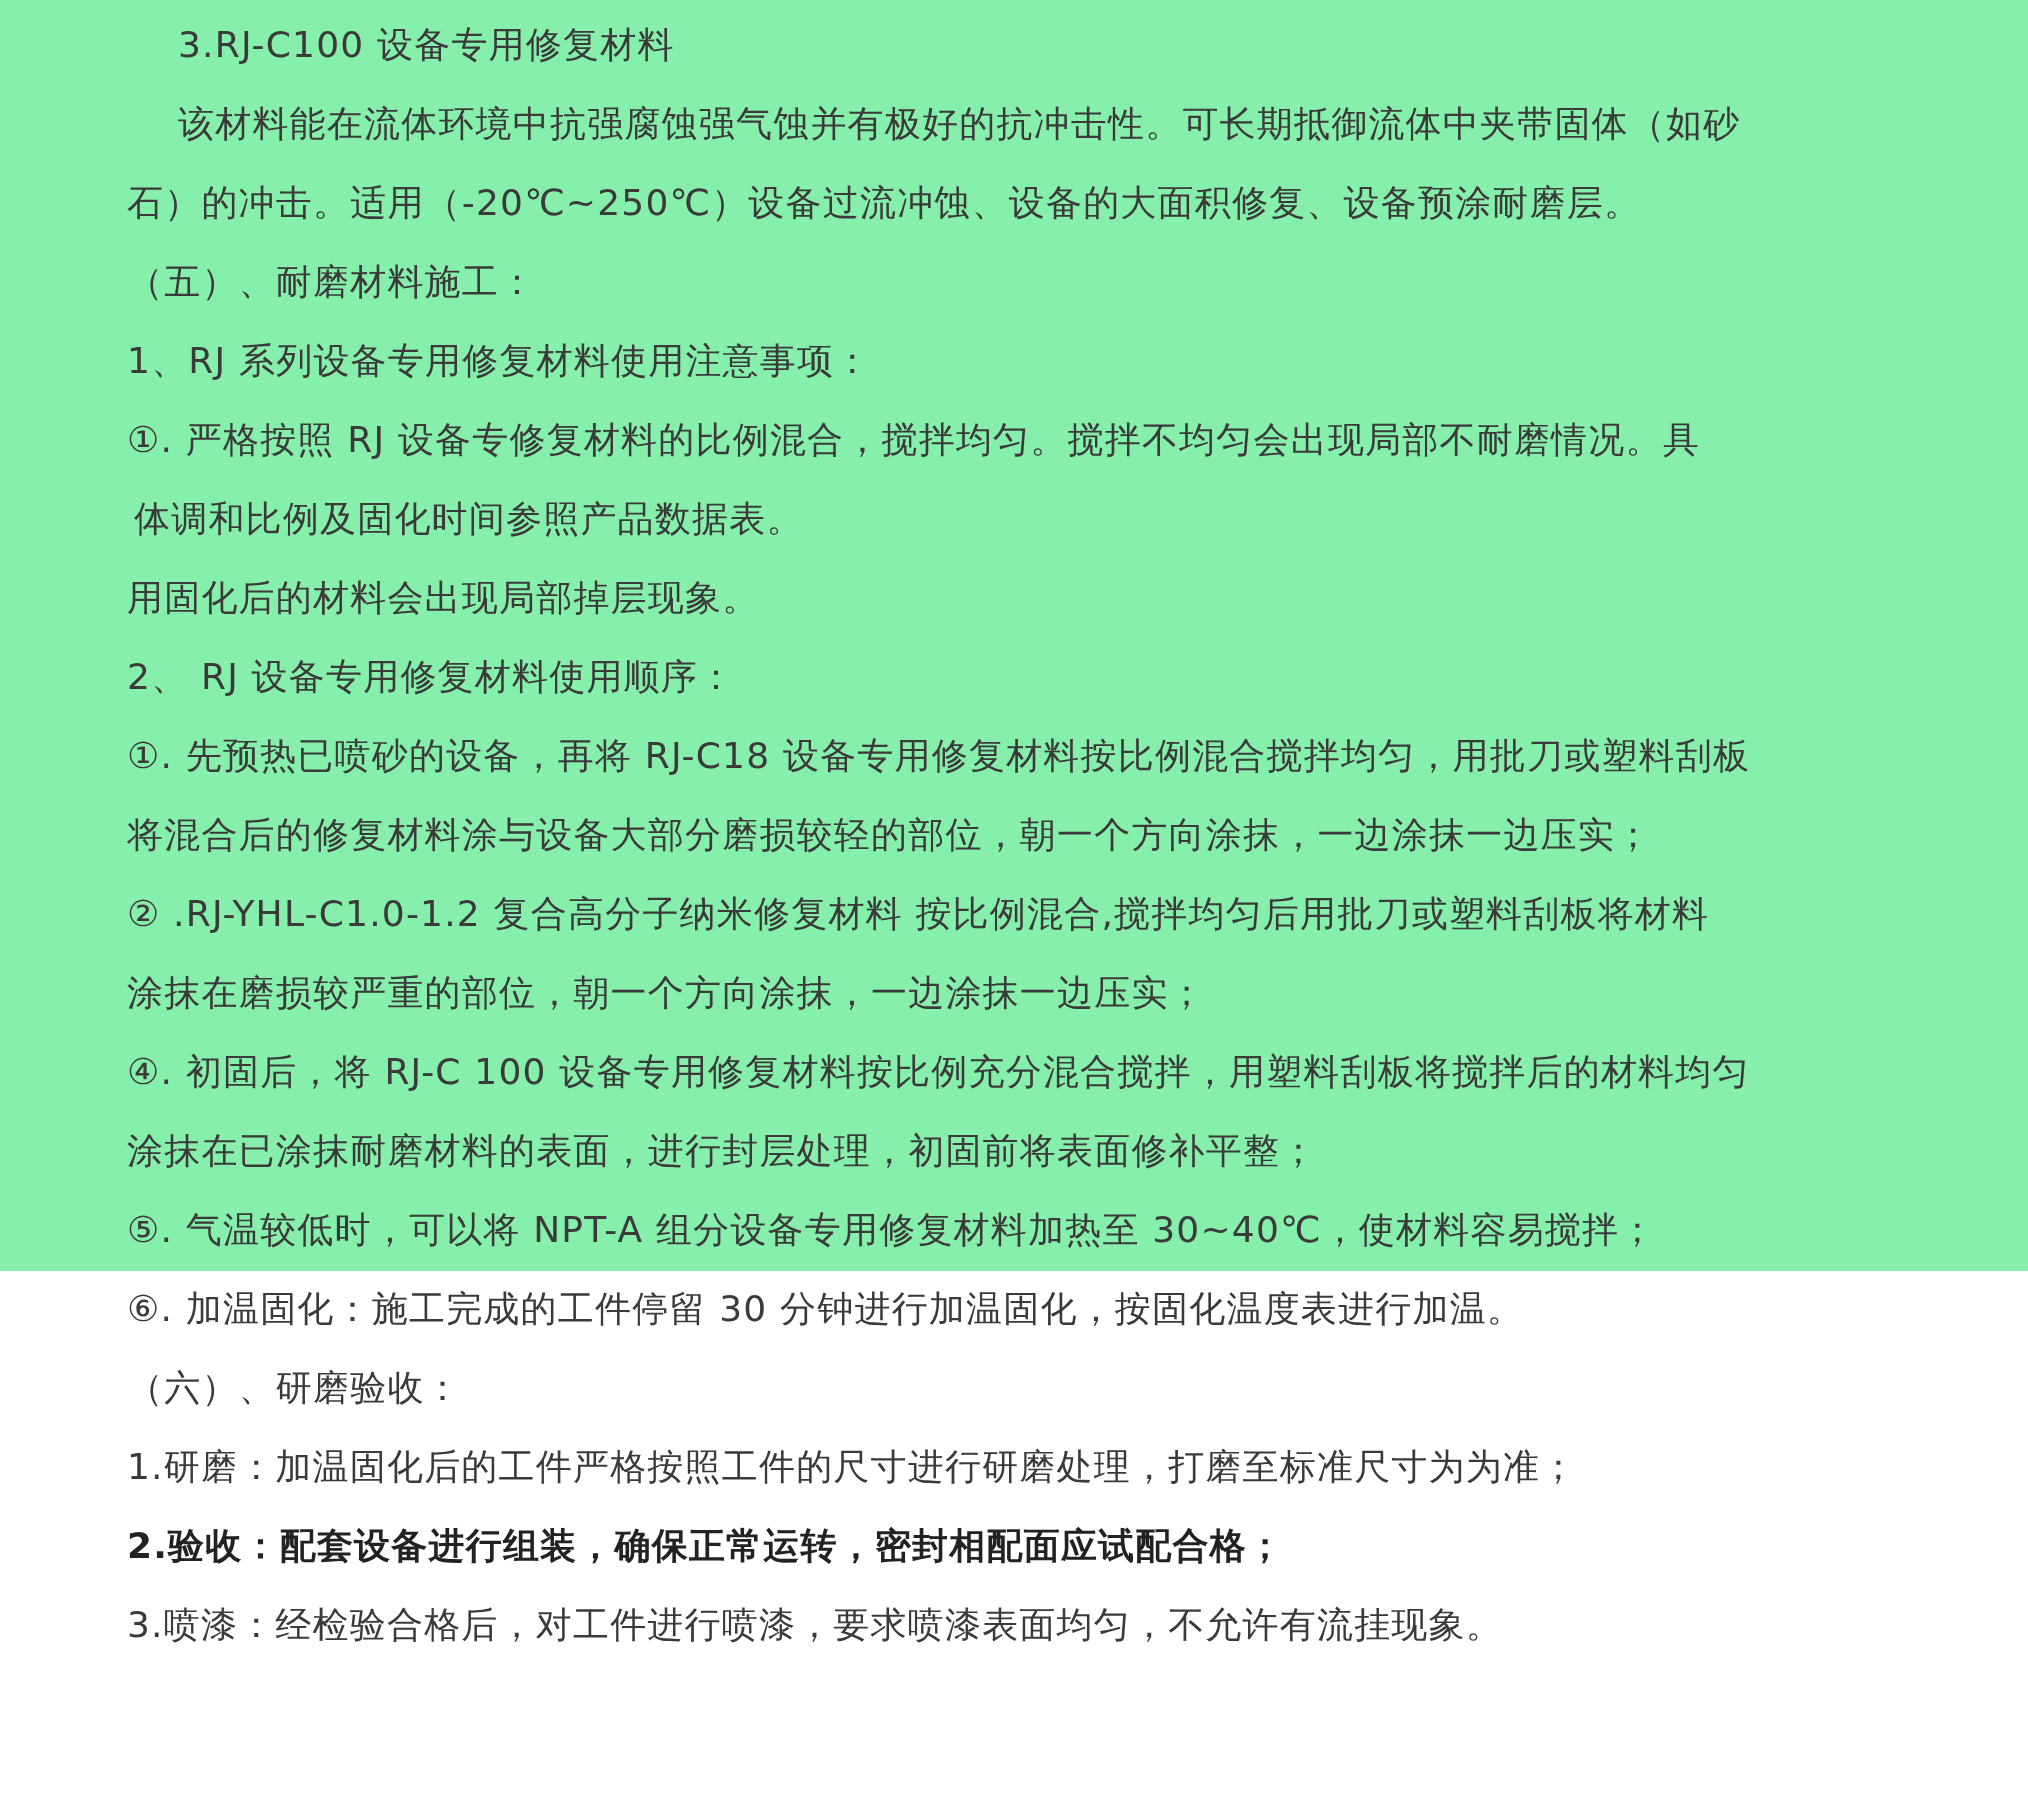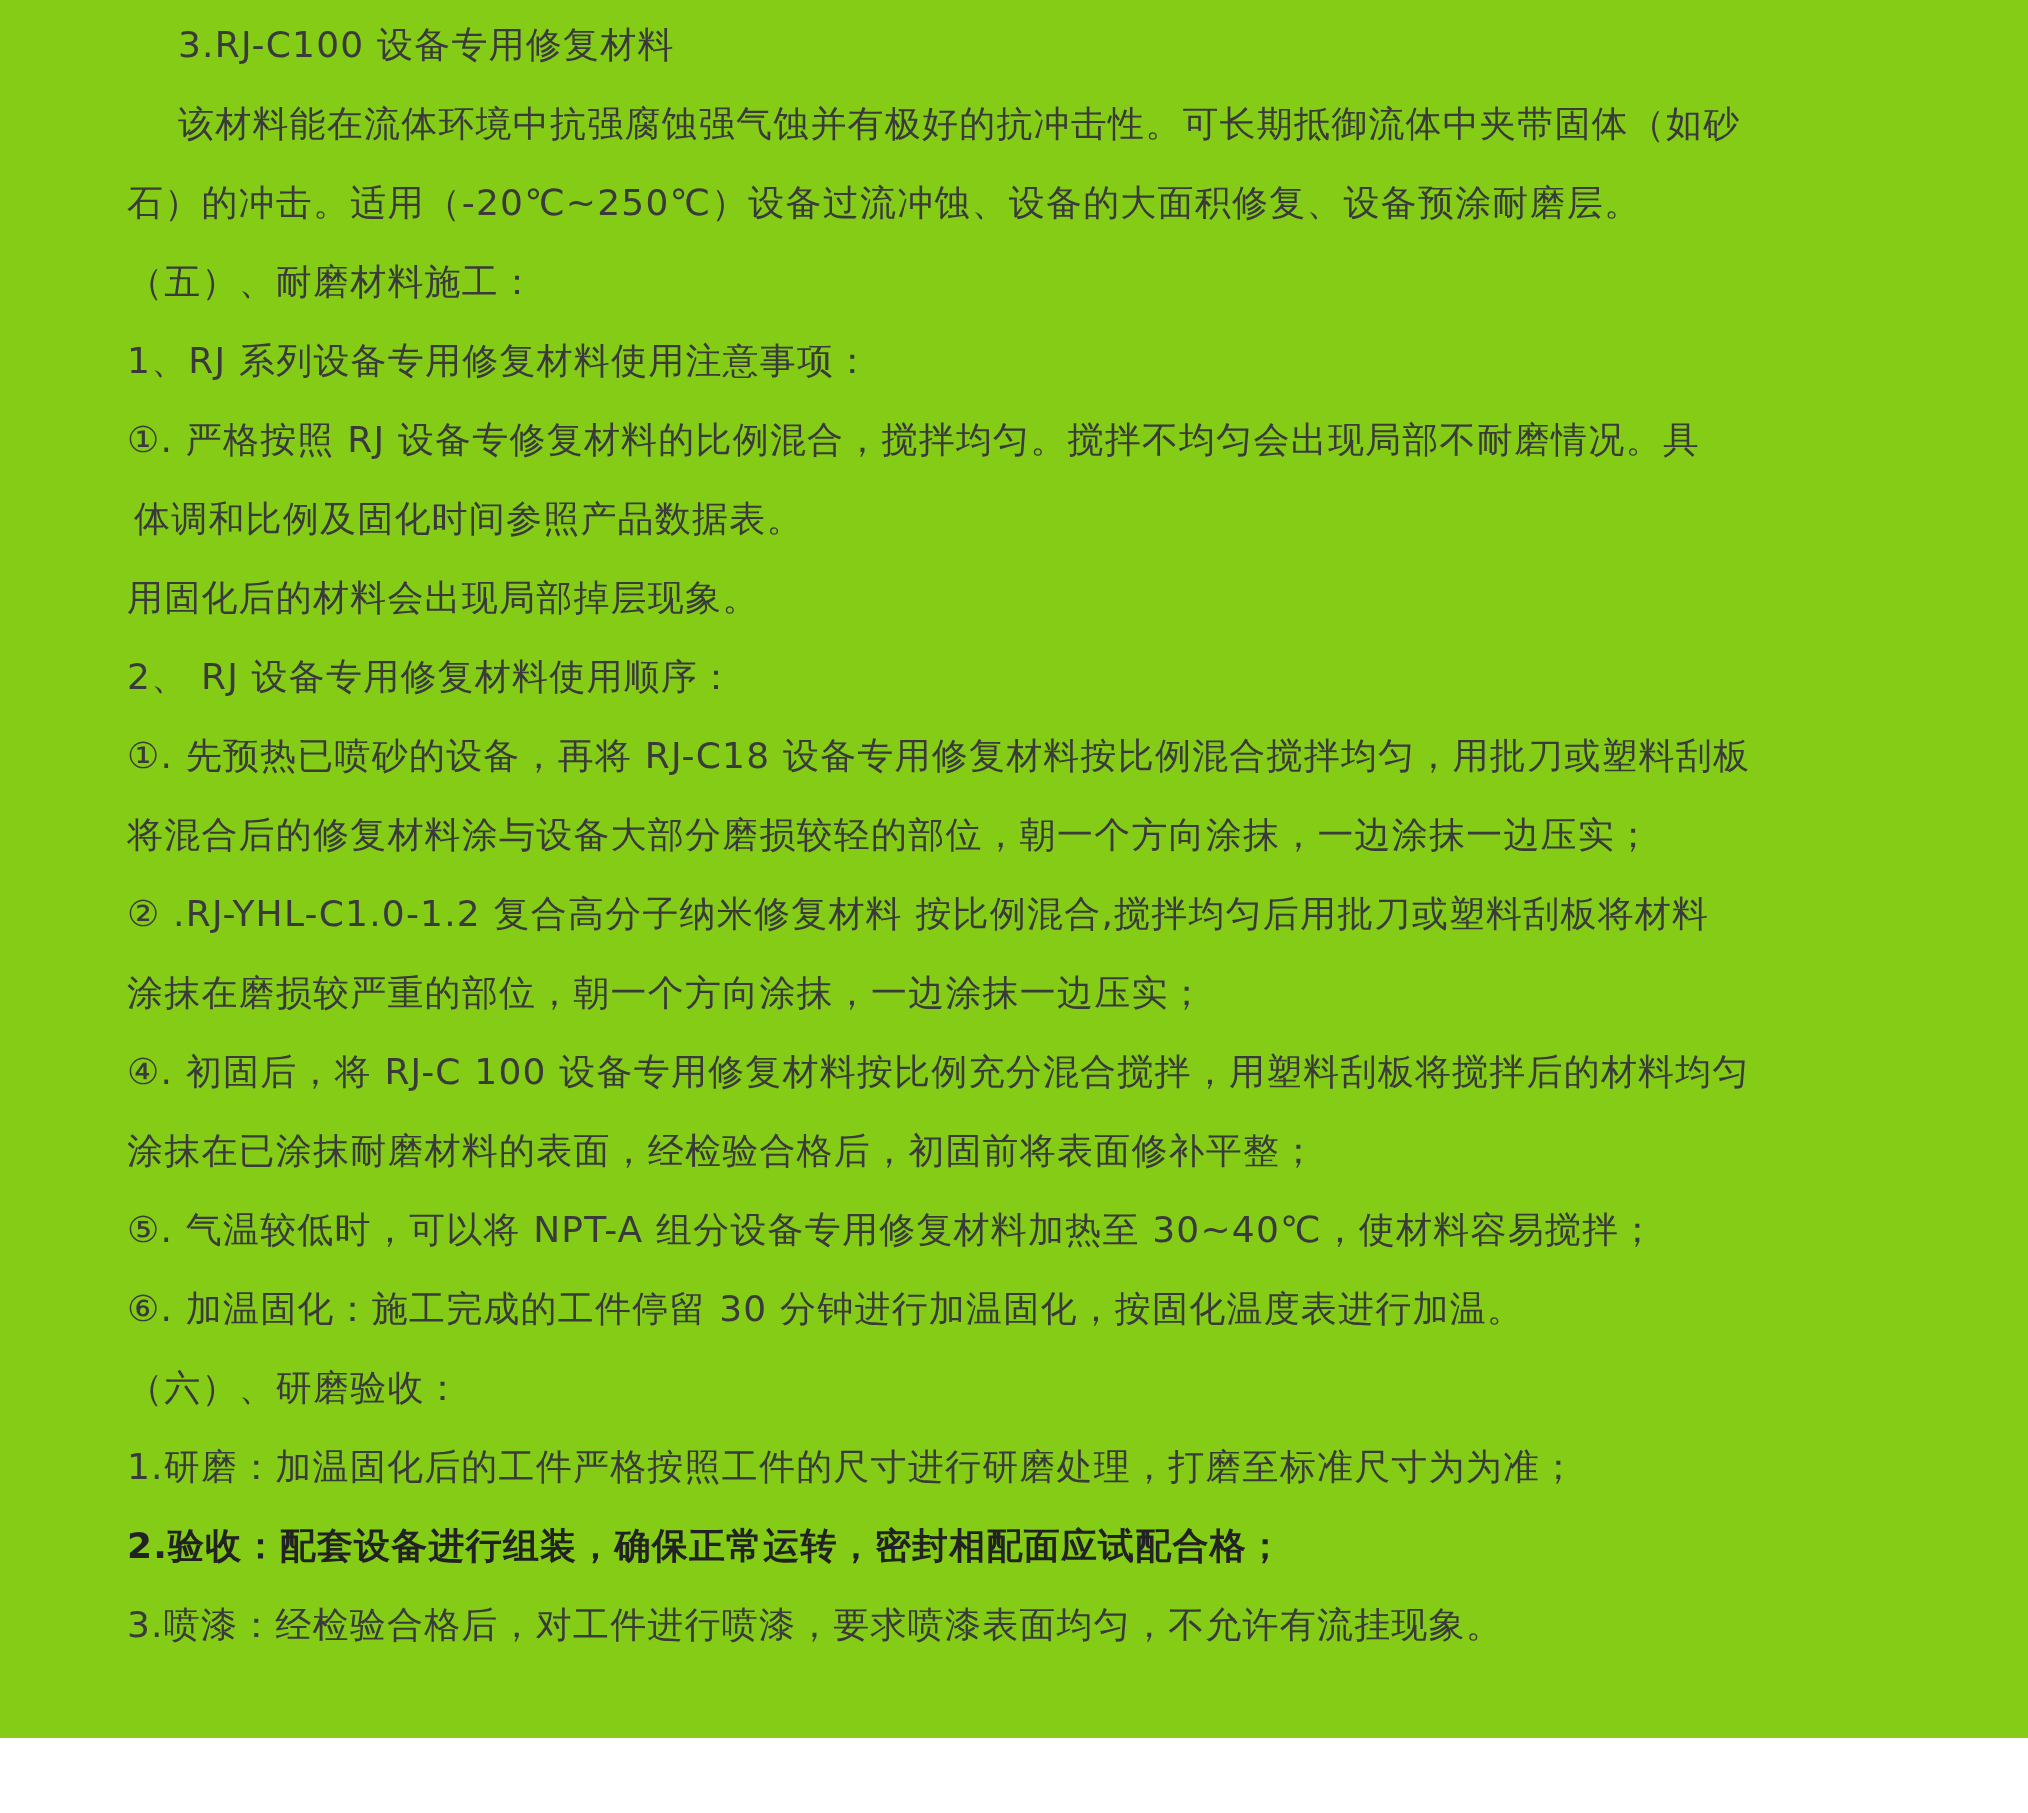--- a/index.html
+++ b/index.html
@@ -9,23 +9,23 @@
   }
   body {
     width: 2029px;
     height: 1813px;
     overflow: hidden;
     font-family: "DejaVu Sans", "Liberation Sans", sans-serif;
   }
   .page {
     box-sizing: border-box;
     width: 2029px;
-    height: 1738px;
+    height: 1271px;
     padding: 4.9px 24.5px 0 127px;
-    background: #84cc16;
+    background: #86efac;
   }
   .line {
     font-size: 36px;
     line-height: 79px;
     color: #3a3a3a;
     white-space: nowrap;
     letter-spacing: 1.2px;
     font-weight: 500;
   }
   .line.bold {
@@ -49,21 +49,21 @@
     <div class="line i2">1、RJ 系列设备专用修复材料使用注意事项：</div>
     <div class="line i2">①. 严格按照 RJ 设备专修复材料的比例混合，搅拌均匀。搅拌不均匀会出现局部不耐磨情况。具</div>
     <div class="line i1">体调和比例及固化时间参照产品数据表。</div>
     <div class="line i0">用固化后的材料会出现局部掉层现象。</div>
     <div class="line i2">2、 RJ 设备专用修复材料使用顺序：</div>
     <div class="line i2">①. 先预热已喷砂的设备，再将 RJ-C18 设备专用修复材料按比例混合搅拌均匀，用批刀或塑料刮板</div>
     <div class="line i0">将混合后的修复材料涂与设备大部分磨损较轻的部位，朝一个方向涂抹，一边涂抹一边压实；</div>
     <div class="line i2">② .RJ-YHL-C1.0-1.2 复合高分子纳米修复材料 按比例混合,搅拌均匀后用批刀或塑料刮板将材料</div>
     <div class="line i0">涂抹在磨损较严重的部位，朝一个方向涂抹，一边涂抹一边压实；</div>
     <div class="line i2">④. 初固后，将 RJ-C 100 设备专用修复材料按比例充分混合搅拌，用塑料刮板将搅拌后的材料均匀</div>
-    <div class="line i0">涂抹在已涂抹耐磨材料的表面，经检验合格后，初固前将表面修补平整；</div>
+    <div class="line i0">涂抹在已涂抹耐磨材料的表面，进行封层处理，初固前将表面修补平整；</div>
     <div class="line i2">⑤. 气温较低时，可以将 NPT-A 组分设备专用修复材料加热至 30~40℃，使材料容易搅拌；</div>
     <div class="line i2">⑥. 加温固化：施工完成的工件停留 30 分钟进行加温固化，按固化温度表进行加温。</div>
     <div class="line i2">（六）、研磨验收：</div>
     <div class="line i2">1.研磨：加温固化后的工件严格按照工件的尺寸进行研磨处理，打磨至标准尺寸为为准；</div>
     <div class="line i2 bold">2.验收：配套设备进行组装，确保正常运转，密封相配面应试配合格；</div>
     <div class="line i2">3.喷漆：经检验合格后，对工件进行喷漆，要求喷漆表面均匀，不允许有流挂现象。</div>
   </div>
 
 
 </body></html>

